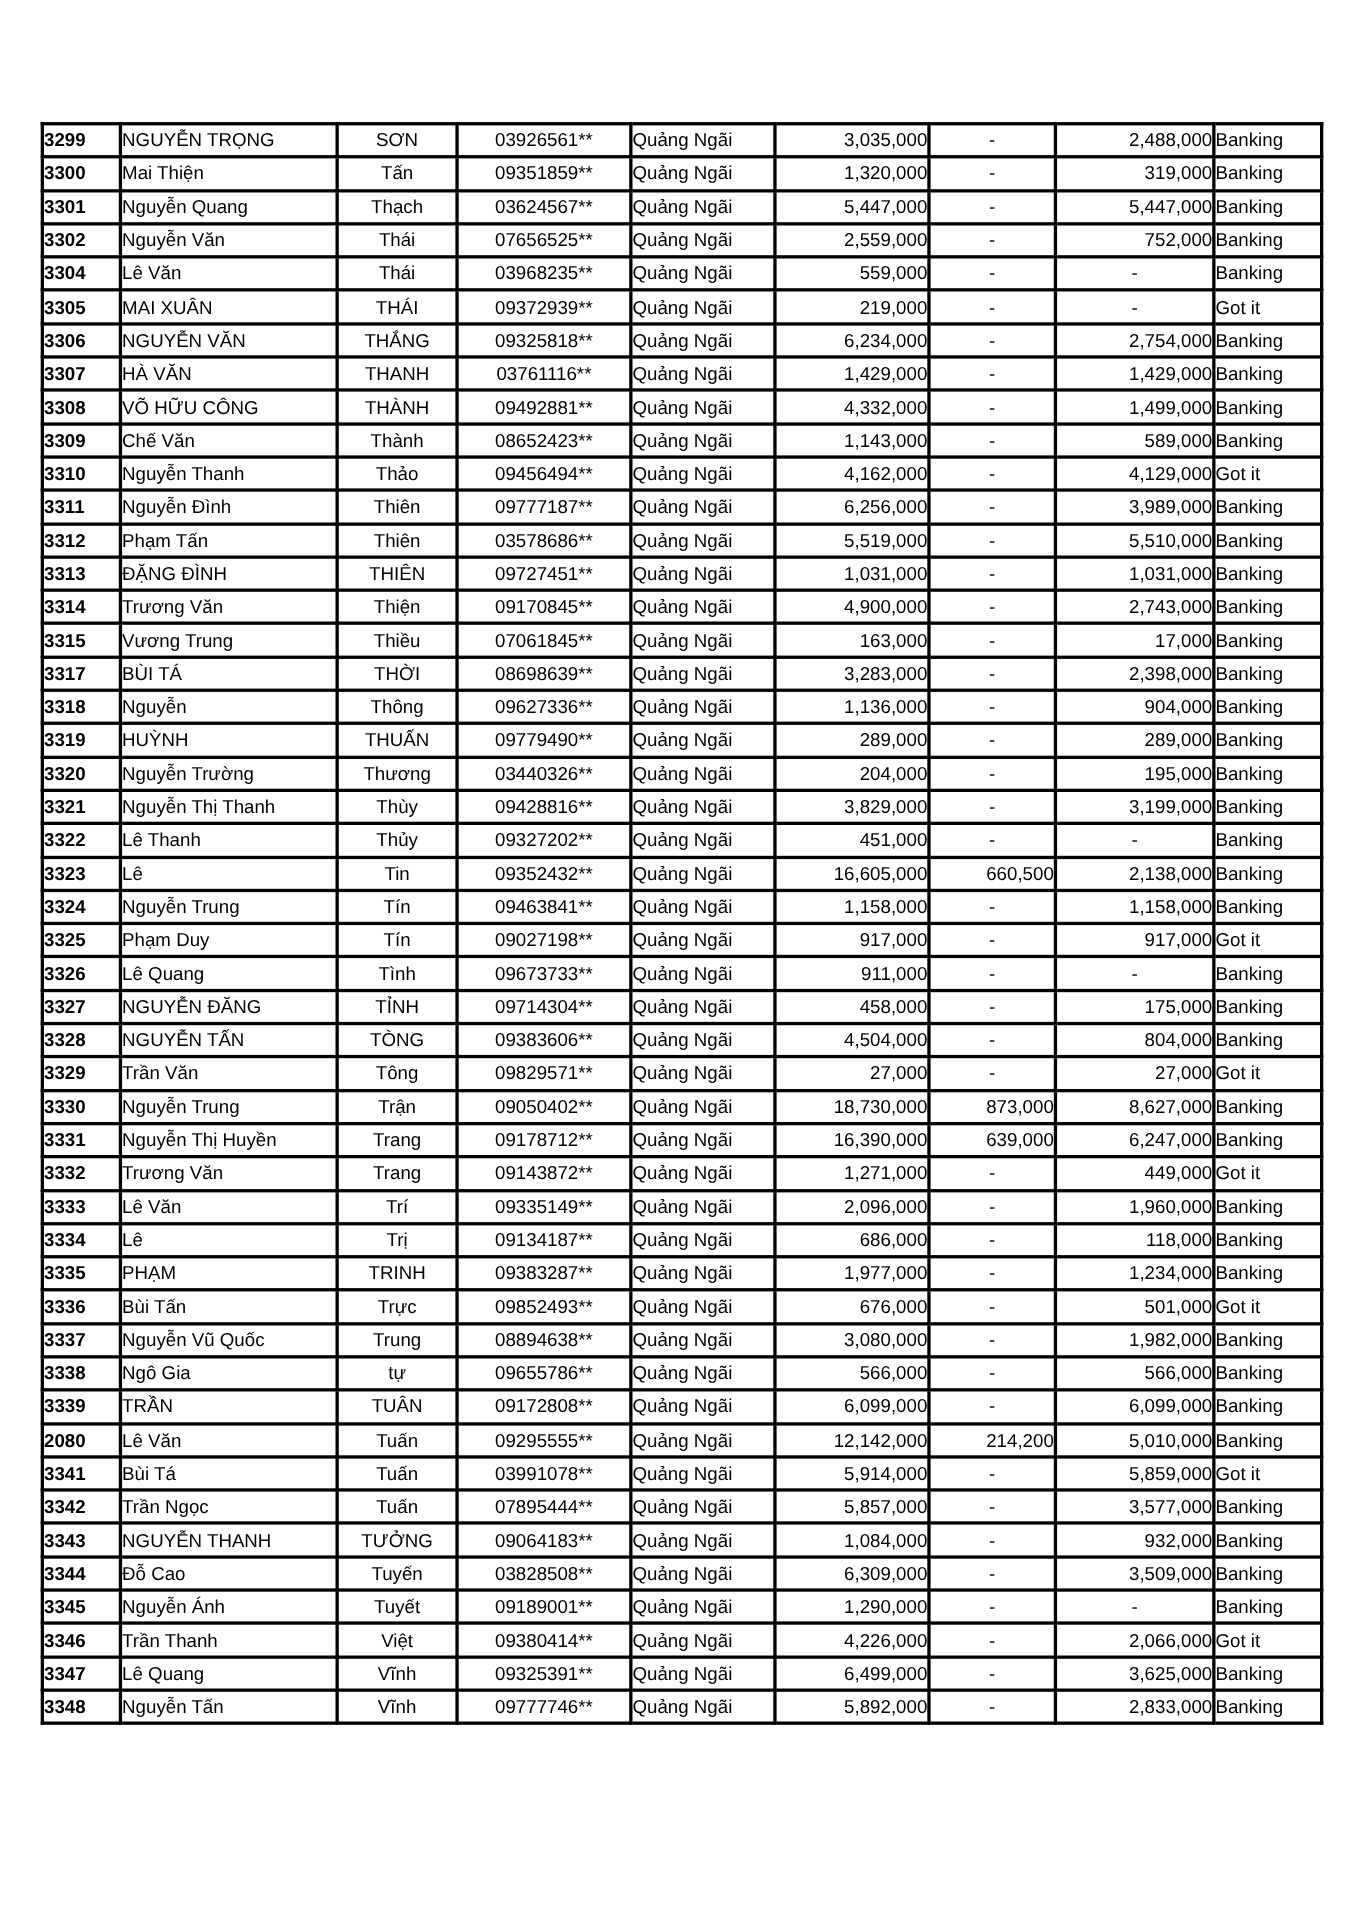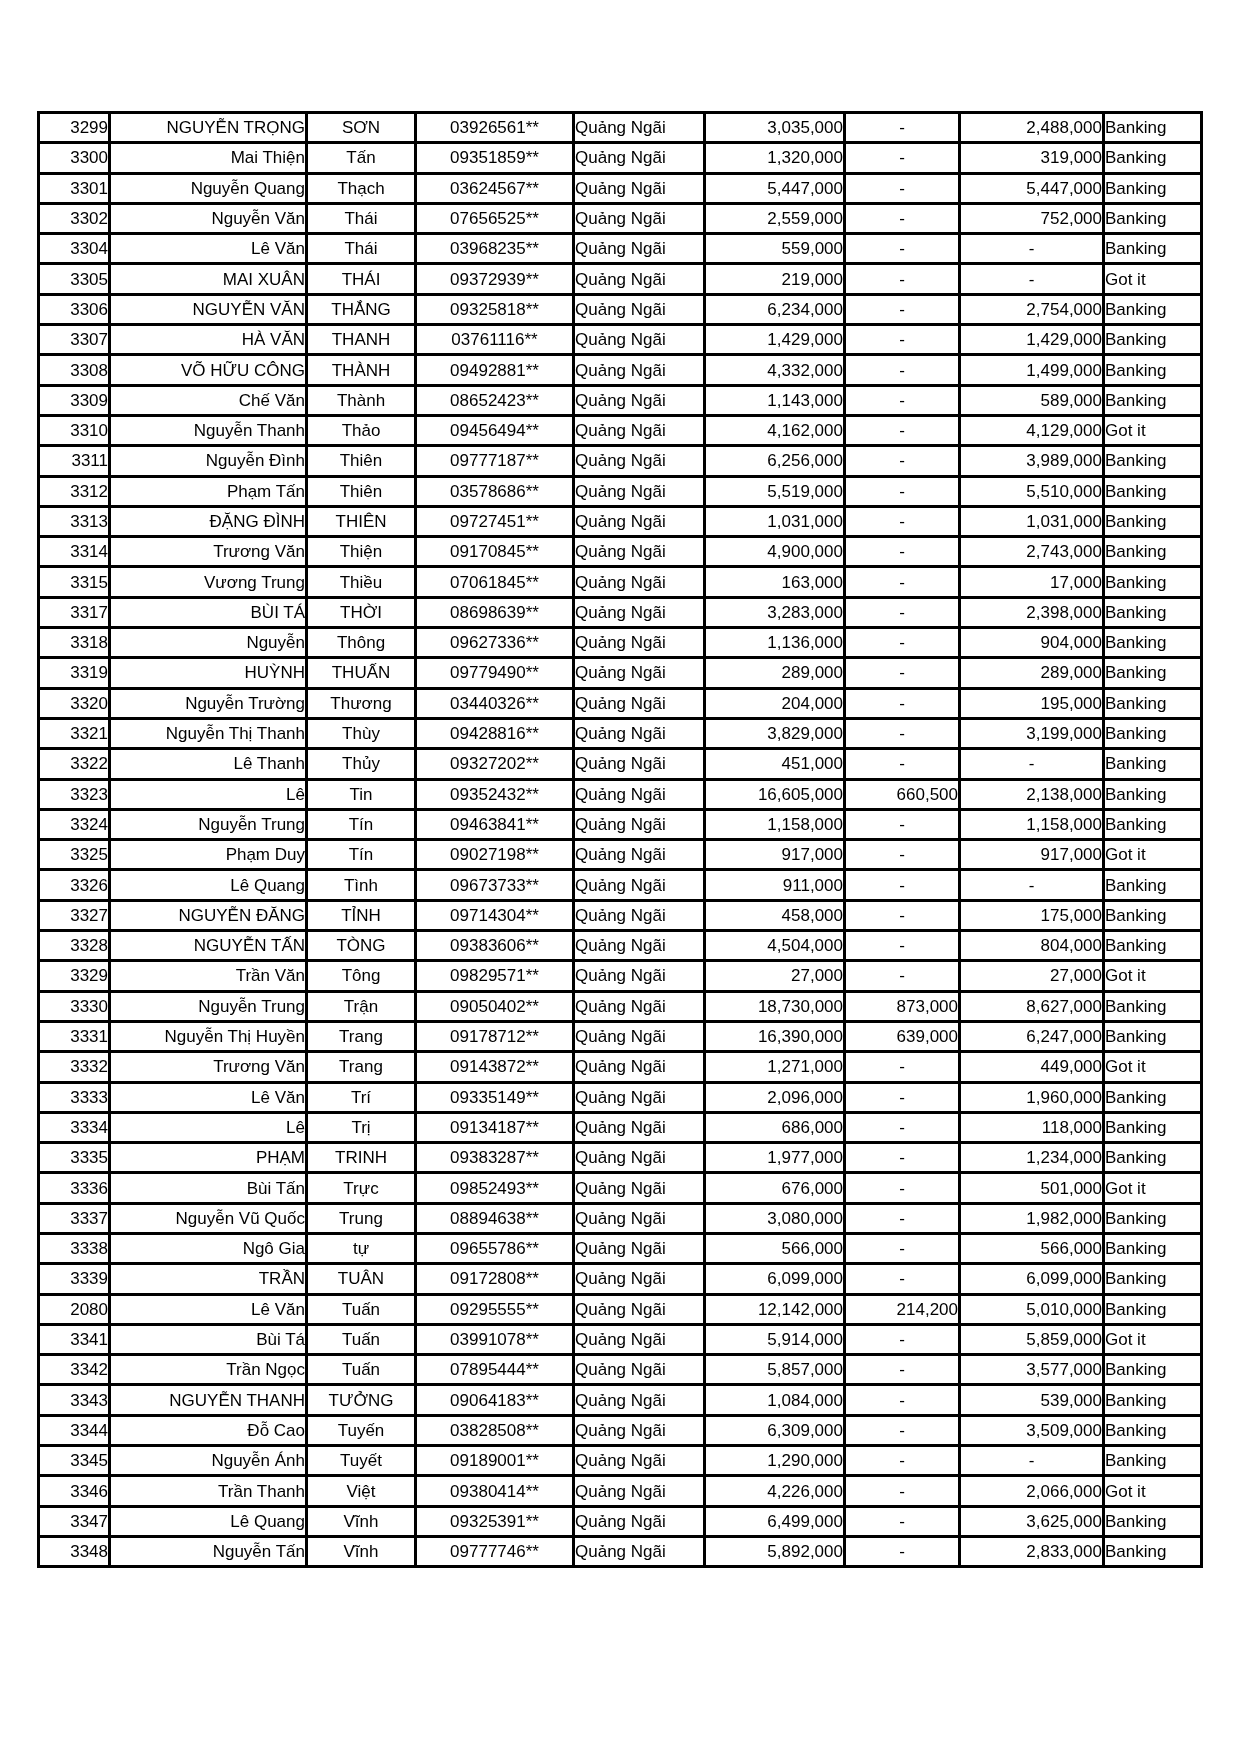--- a/index.html
+++ b/index.html
@@ -12,22 +12,22 @@
     border:3px solid #000;
     height:27.3px;
     font-size:17px;
     line-height:1;
     vertical-align:middle;
     white-space:nowrap;
     overflow:hidden;
     padding:0;
     background:#fff;
   }
-  td.c-id{text-align:right;padding-right:6px;}
-  td.c-name{text-align:right;margin-top:12px;}
+  td.c-id{padding-right:6px;font-weight:bold;}
+  td.c-name{text-align:left;margin-top:12px;}
   td.c-sur{text-align:center;}
   td.c-phone{text-align:center;}
   td.c-prov{text-align:left;}
   td.c-amt{text-align:right;padding-right:8px;}
   td.c-amt.dash{text-align:center;padding-right:0;}
   td.c-status{text-align:left;padding-left:7px;}
 </style>
 </head>
 <body>
 
@@ -507,21 +507,21 @@
         <td class="c-status">Banking</td>
       </tr>
       <tr>
         <td class="c-id">3343</td>
         <td class="c-name">NGUYỄN THANH</td>
         <td class="c-sur">TƯỞNG</td>
         <td class="c-phone">09064183**</td>
         <td class="c-prov">Quảng Ngãi</td>
         <td class="c-amt">1,084,000</td>
         <td class="c-amt dash">-</td>
-        <td class="c-amt">539,000</td>
+        <td class="c-amt">932,000</td>
         <td class="c-status">Banking</td>
       </tr>
       <tr>
         <td class="c-id">3344</td>
         <td class="c-name">Đỗ Cao</td>
         <td class="c-sur">Tuyến</td>
         <td class="c-phone">03828508**</td>
         <td class="c-prov">Quảng Ngãi</td>
         <td class="c-amt">6,309,000</td>
         <td class="c-amt dash">-</td>

